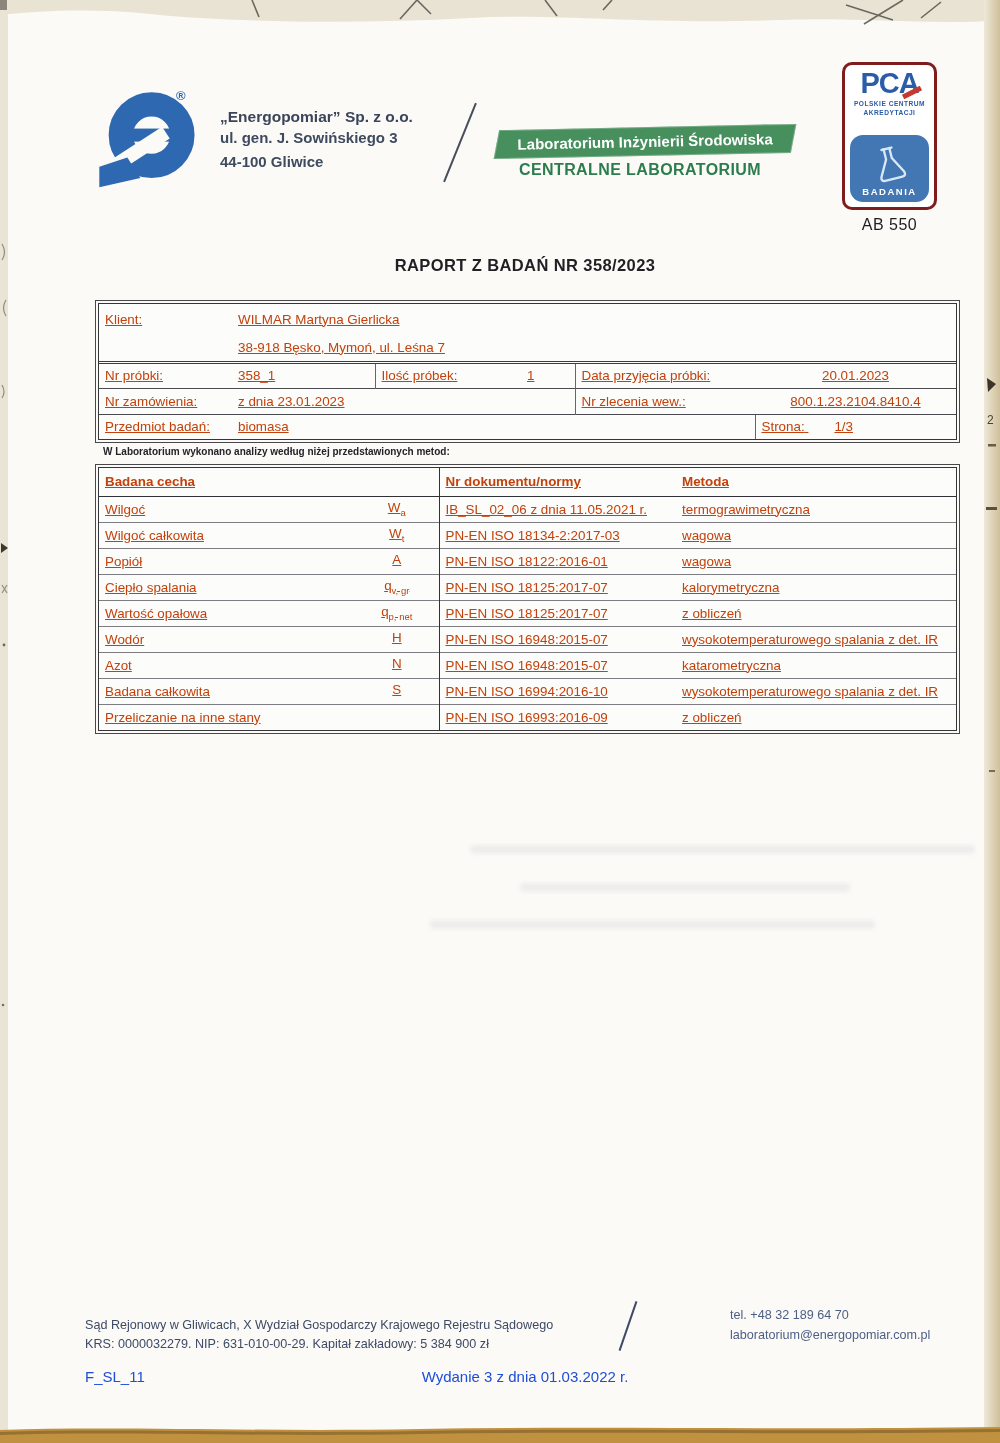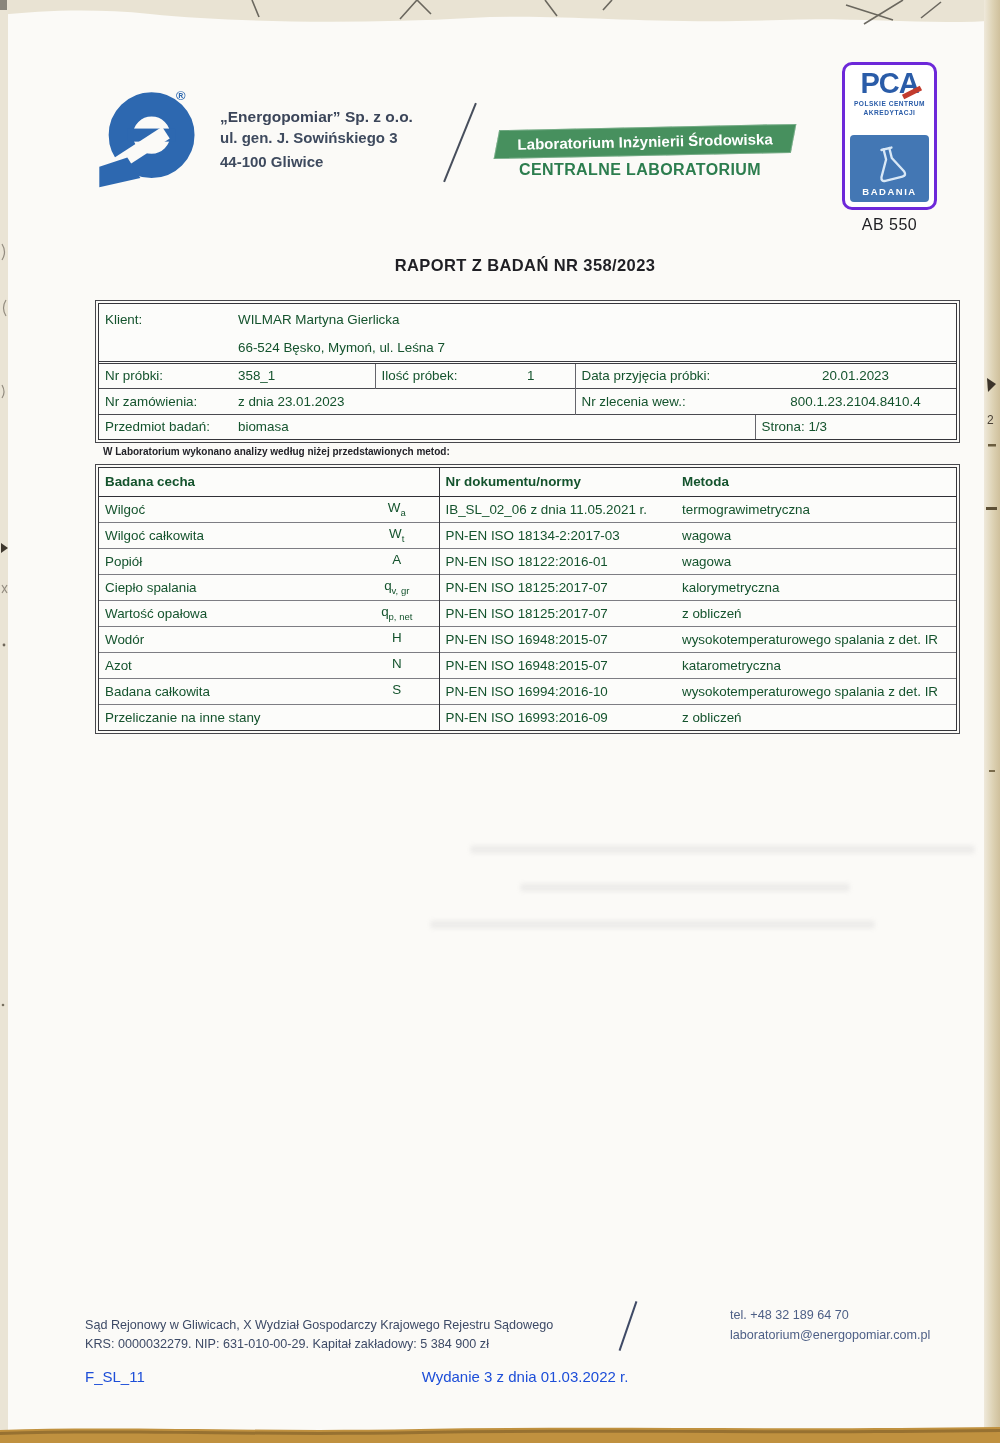--- a/index.html
+++ b/index.html
@@ -24,39 +24,39 @@
   .company-name{font-size:15.5px;font-weight:bold;color:#3b4559;}
   .company-line{font-size:15px;font-weight:600;color:#3e4a5e;line-height:24px;}
   .slash{width:2px;background:#474e5c;transform-origin:center;}
   .banner{background:#47905e;transform:skewX(-12deg) rotate(-1.2deg);
           display:flex;align-items:center;justify-content:center;
           box-shadow:0 0 0 1px rgba(255,255,255,.25) inset;}
   .banner-text{transform:skewX(12deg);color:#fff;font-size:15px;font-weight:bold;white-space:nowrap;}
   .central-lab{font-size:16px;font-weight:bold;color:#2c7d4e;letter-spacing:.4px;text-align:center;}
 
   
-  .pca{border:3px solid #6d28d9;border-radius:10px;background:#fff;box-sizing:border-box;}
+  .pca{border:3px solid #7f1d1d;border-radius:10px;background:#fff;box-sizing:border-box;}
   .pca-title{text-align:center;font-size:29px;font-weight:800;color:#2a5ca8;
              letter-spacing:-1px;line-height:30px;margin-top:3px;position:relative;}
   .pca-red{position:absolute;width:20px;height:5px;background:#c23b2e;
            right:12px;top:22px;transform:rotate(-27deg);}
   .pca-sub{text-align:center;font-size:6.6px;font-weight:bold;color:#2a5ca8;
            letter-spacing:.5px;line-height:8.5px;margin-top:2px;}
   .pca-box{position:absolute;left:5px;right:5px;bottom:5px;top:70px;background:#4377b4;
-           border-radius:4px;display:flex;flex-direction:column;align-items:center;justify-content:flex-end;}
+           border-radius:13px;display:flex;flex-direction:column;align-items:center;justify-content:flex-end;}
   .badania{color:#fff;font-size:9.5px;font-weight:bold;letter-spacing:1.5px;margin-bottom:5px;}
   .ab-number{font-size:16px;color:#1e1e22;text-align:center;letter-spacing:.5px;}
 
   
   .report-title{font-size:16.5px;font-weight:bold;letter-spacing:.4px;color:#1f1f24;text-align:center;}
 
   
   .tbl-wrap{position:absolute;border:1.5px solid #35353a;outline:1px solid #47474c;outline-offset:2px;background:rgba(255,255,255,.35);}
   table.doc{border-collapse:collapse;width:100%;table-layout:fixed;}
-  table.doc td{font-size:13.4px;color:#14532d;padding:1px 6px;white-space:nowrap;overflow:hidden;vertical-align:middle;}
+  table.doc td{font-size:13.4px;color:#c2410c;padding:1px 6px;white-space:nowrap;overflow:hidden;vertical-align:middle;text-decoration:underline;}
   .client tr.sep td{border-top:3px double #3c3c41;}
   .client tr.thin td{border-top:1.3px solid #4a4a50;}
   td.bl{border-left:1.2px solid #65656b;}
   td.lbl{padding-left:8px;}
   .methods thead td{font-weight:bold;border-bottom:1.8px solid #303036;}
   .methods tbody tr td{border-top:1px solid #7d7d83;}
   .methods tbody tr:first-child td{border-top:none;}
   .methods td.norm{border-left:1.8px solid #303036;}
   .sym{text-align:center;}
   sub.s{font-size:9.5px;}
@@ -130,42 +130,42 @@
           <col style="width:180px">
           <col style="width:201px">
       </colgroup>
       <tbody>
           <tr style="height:30px">
         <td class="lbl">Klient:</td>
         <td colspan="5">WILMAR Martyna Gierlicka</td>
       </tr>
       <tr style="height:28px">
         <td class="lbl"></td>
-        <td colspan="5">66-524 Bęsko, Mymoń, ul. Leśna 7</td>
+        <td colspan="5">38-918 Bęsko, Mymoń, ul. Leśna 7</td>
       </tr>
       <tr class="sep" style="height:26px">
         <td class="lbl">Nr próbki:</td>
         <td>358_1</td>
         <td class="bl">Ilość próbek:</td>
         <td style="text-align:center">1</td>
         <td class="bl">Data przyjęcia próbki:</td>
         <td style="text-align:center">20.01.2023</td>
       </tr>
       <tr class="thin" style="height:26px">
         <td class="lbl">Nr zamówienia:</td>
         <td colspan="3">z dnia 23.01.2023</td>
         <td class="bl">Nr zlecenia wew.:</td>
         <td style="text-align:center">800.1.23.2104.8410.4</td>
       </tr>
       <tr class="thin" style="height:25px">
         <td class="lbl">Przedmiot badań:</td>
         <td colspan="4">biomasa</td>
         <td class="bl">
           <span>Strona:</span>
-          <span style="">1/3</span>
+          <span style="margin-left:26px">1/3</span>
         </td>
       </tr>
     </tbody>
       </table>
   </div>
 
   <div class="abs intro" style="left:103px;top:446px;">W Laboratorium wykonano analizy według niżej przedstawionych metod:</div>
 
   <div class="tbl-wrap" style="left:98px;top:467px;width:857px;">
     <table class="doc methods">

